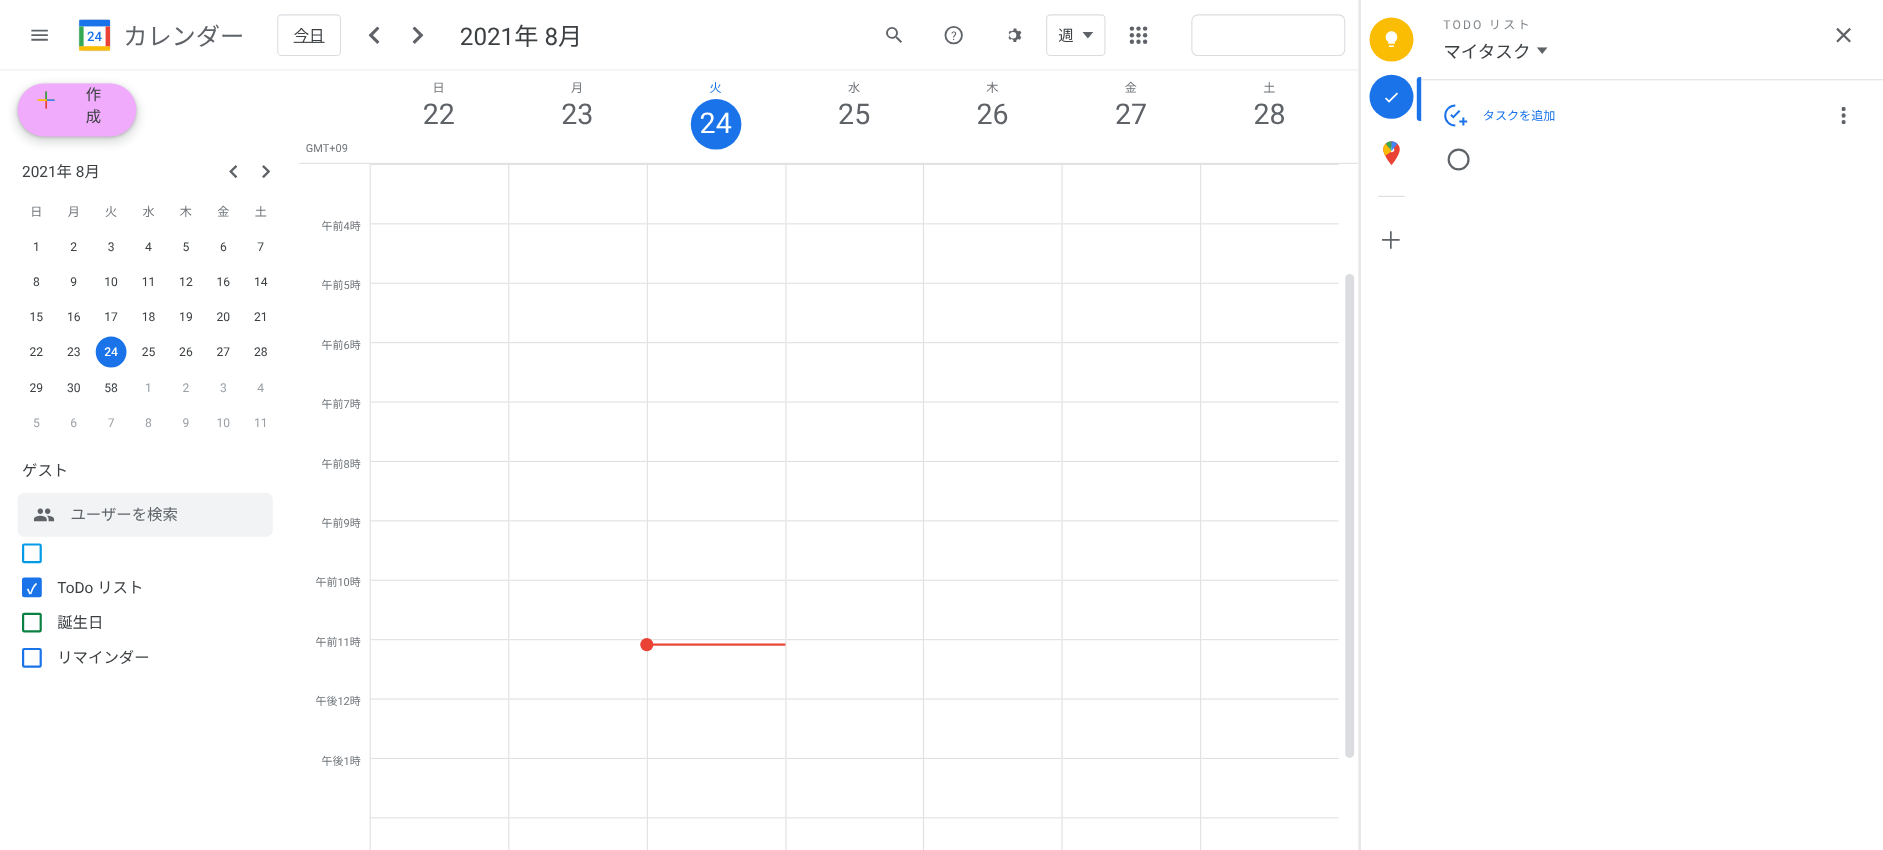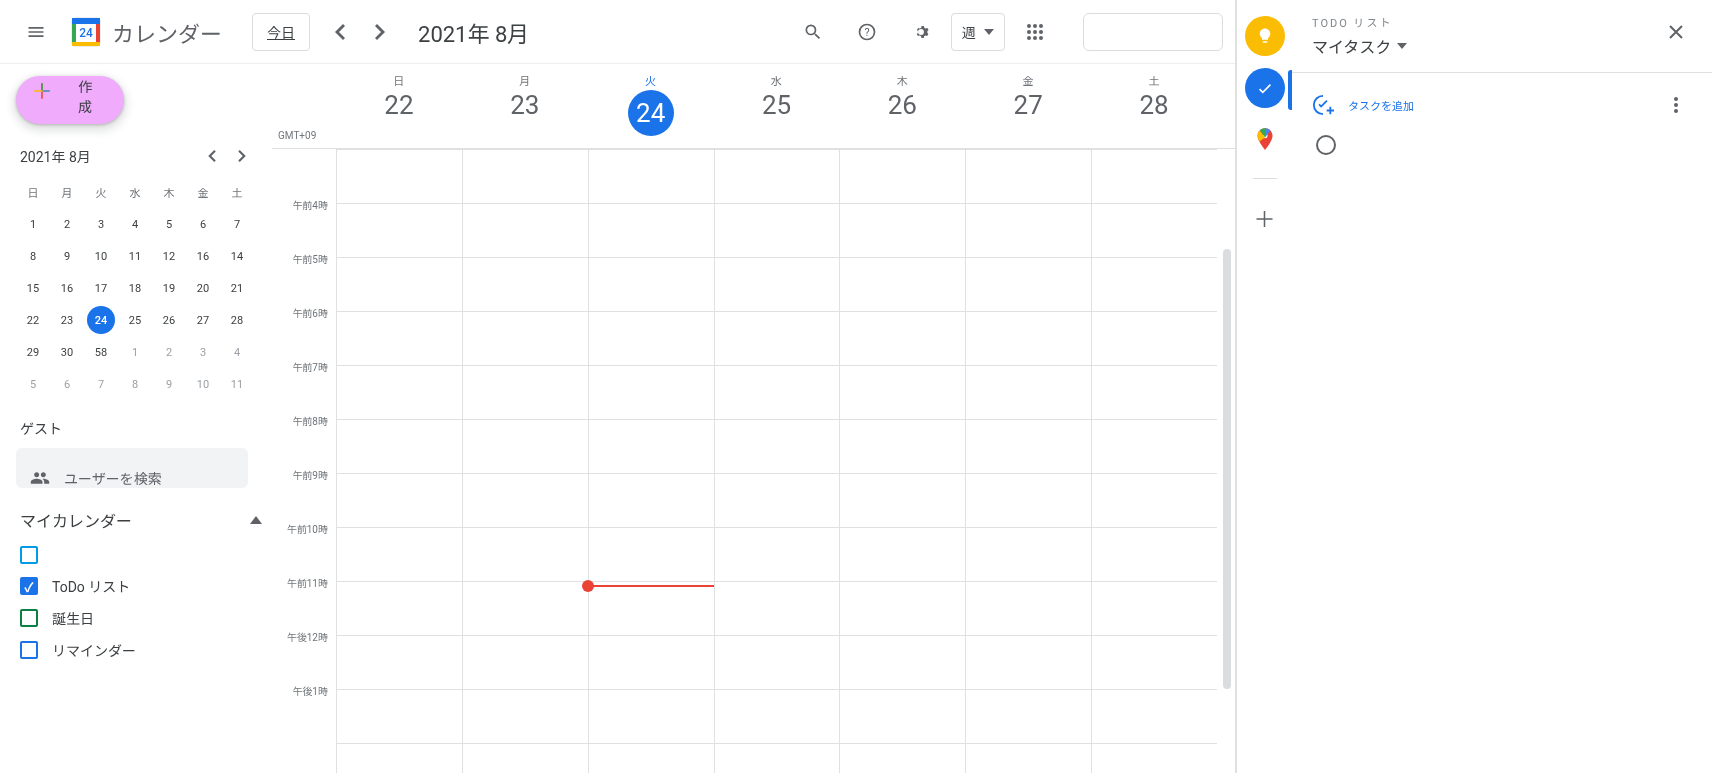--- a/index.html
+++ b/index.html
@@ -24,21 +24,21 @@
   .mini-hdr { display:flex; align-items:center; justify-content:space-between; padding:0 10px 6px 4px; }
   .mini-title { font-size:14px; color:#3c4043; }
   .mini-nav { display:flex; gap:2px; }
   .mini-nav .nav-arrow { width:28px; height:28px; }
   .mini-grid { display:grid; grid-template-columns: repeat(7, 34px); grid-auto-rows: 32px; }
   .mini-cell { font-size:11px; display:flex; align-items:center; justify-content:center; color:#70757a; border-radius:50%; width:28px; height:28px; margin:auto; }
   .mini-cell.date { color:#3c4043; cursor:pointer; }
   .mini-cell.dim { color:#9aa0a6; }
   .mini-cell.today { background:#1a73e8; color:#fff; font-weight:500; }
   .sec-title { font-size:14px; color:#3c4043; margin:18px 0 10px 4px; }
-  .guest-search { background:#f1f3f4; border-radius:6px; height:40px; display:flex; align-items:flex-end; padding:0 14px; gap:14px; color:#5f6368; font-size:14px; cursor:pointer; max-width:232px;}
+  .guest-search { background:#f1f3f4; border-radius:6px; height:40px; display:flex; align-items:center; padding:0 14px; gap:14px; color:#5f6368; font-size:14px; cursor:pointer; max-width:232px;}
   .mycals-hdr { display:flex; align-items:center; justify-content:space-between; margin:20px 4px 8px 4px; cursor:pointer; }
   .cal-item { display:flex; align-items:center; gap:14px; padding:6px 4px; font-size:14px; color:#3c4043; cursor:pointer; }
   .checkbox { width:18px; height:18px; border:2px solid; border-radius:2px; display:flex; align-items:center; justify-content:center; }
   .checkbox.checked { background:currentColor; }
   .checkmark { color:#fff; font-size:13px; font-weight:bold; }
   .week-view { flex:1; display:flex; flex-direction:column; position:relative; }
   .week-hdr { display:flex; padding-left:64px; padding-right:18px; border-bottom:1px solid #e0e0e0; }
   .day-hdr { flex:1; text-align:center; padding:8px 0 12px 0; }
   .day-short { font-size:11px; color:#70757a; letter-spacing:0.3px; }
   .day-num { font-size:26px; color:#5f6368; margin-top:2px; }
@@ -235,26 +235,20 @@
           </div>
 
         <div class="sec-title">ゲスト</div>
         <div class="guest-search">
           <svg width="20" height="20" viewBox="0 0 24 24">
               <path fill="#5f6368" d="M16 11c1.66 0 3-1.34 3-3s-1.34-3-3-3-3 1.34-3 3 1.34 3 3 3zm-8 0c1.66 0 3-1.34 3-3S9.66 5 8 5 5 6.34 5 8s1.34 3 3 3zm0 2c-2.33 0-7 1.17-7 3.5V19h14v-2.5C15 14.17 10.33 13 8 13zm8 0c-.29 0-.62.02-.97.05 1.16.84 1.97 1.97 1.97 3.45V19h6v-2.5c0-2.33-4.67-3.5-7-3.5z"></path>
             </svg>
           <span>ユーザーを検索</span>
         </div>
 
-        <div class="mycals-hdr">
-          <span>マイカレンダー</span>
-          <svg width="12" height="8" viewBox="0 0 12 8">
-              <path d="M0 8l6-8 6 8z" fill="#5f6368"></path>
-            </svg>
-        </div>
         <div id="cal-list">
             <div class="cal-item">
               <div class="checkbox" style="color: rgb(3, 155, 229); border-color: rgb(3, 155, 229);"></div>
               <span></span>
             </div>
             <div class="cal-item">
               <div class="checkbox checked" style="color: rgb(26, 115, 232); border-color: rgb(26, 115, 232);">
                 <span class="checkmark">✓</span>
               </div>
               <span>ToDo リスト</span>

